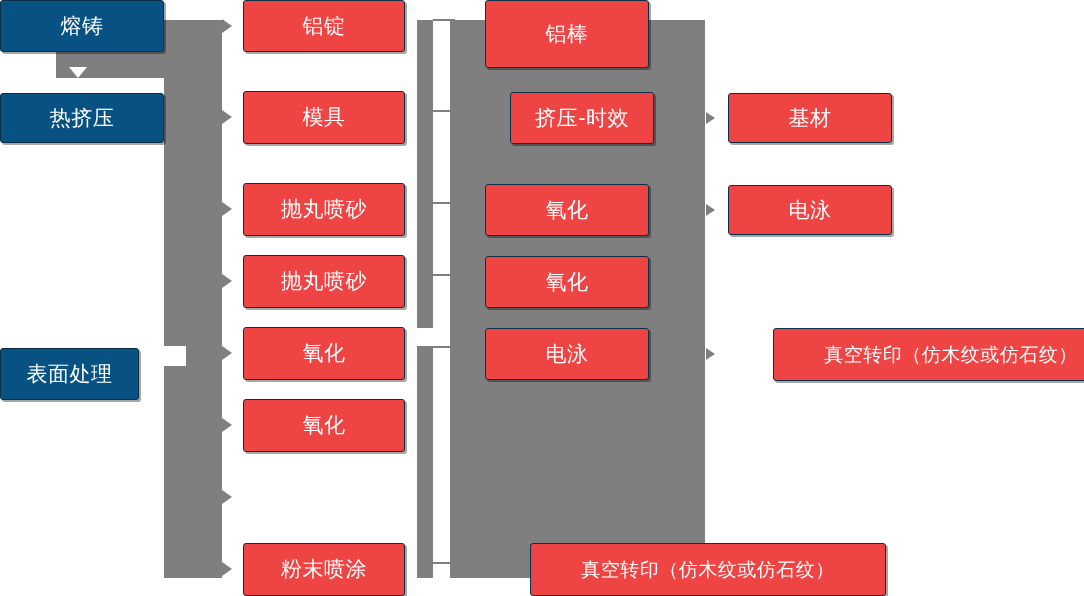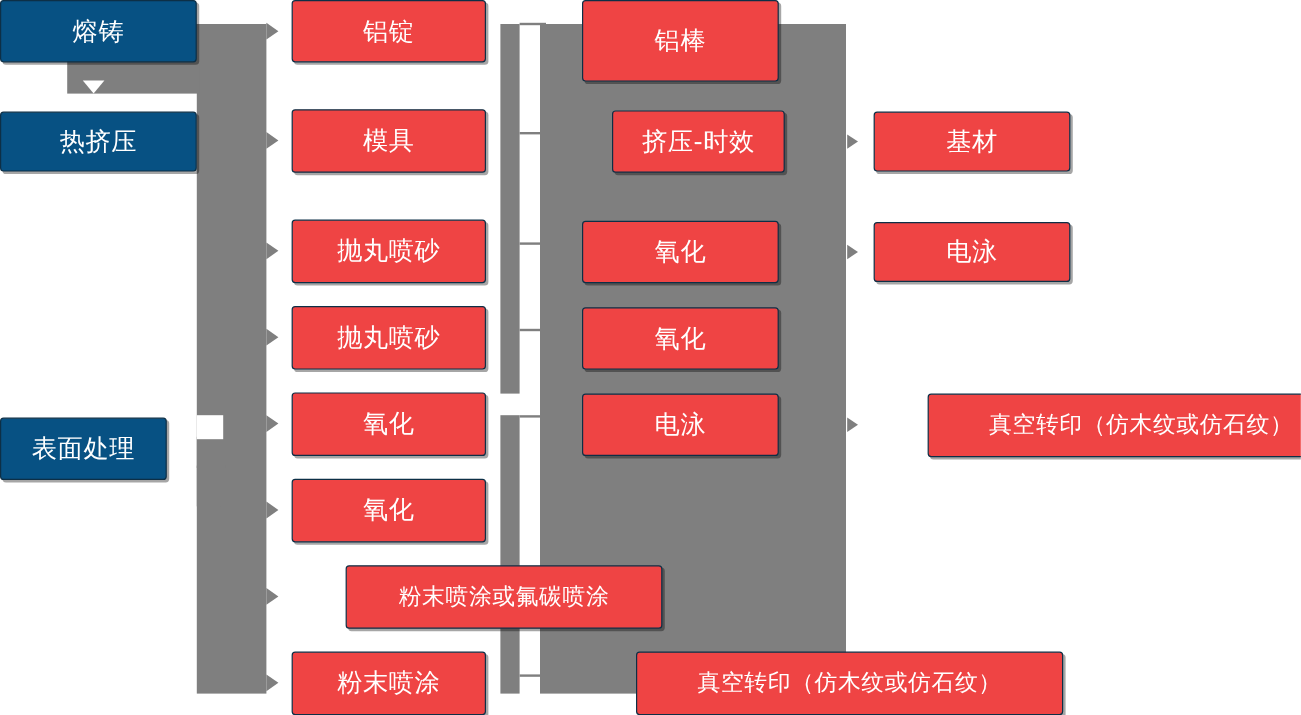--- a/index.html
+++ b/index.html
@@ -87,21 +87,20 @@
   <div class="node dark" style="left:0px;top:0px;width:164px;height:52px;">熔铸</div>
   <div class="node dark" style="left:0px;top:93px;width:164px;height:50px;">热挤压</div>
   <div class="node dark" style="left:0px;top:348px;width:139px;height:52px;">表面处理</div>
 
   <div class="node light" style="left:243px;top:0px;width:162px;height:52px;">铝锭</div>
   <div class="node light" style="left:243px;top:91px;width:162px;height:53px;">模具</div>
   <div class="node light" style="left:243px;top:183px;width:162px;height:53px;">抛丸喷砂</div>
   <div class="node light" style="left:243px;top:255px;width:162px;height:53px;">抛丸喷砂</div>
   <div class="node light" style="left:243px;top:327px;width:162px;height:53px;">氧化</div>
   <div class="node light" style="left:243px;top:399px;width:162px;height:53px;">氧化</div>
-  <div class="node light sm" style="left:243px;top:471px;width:264px;height:53px;">粉末喷涂或氟碳喷涂</div>
   <div class="node light" style="left:243px;top:543px;width:162px;height:53px;">粉末喷涂</div>
 
   <div class="node light" style="left:485px;top:0px;width:164px;height:68px;">铝棒</div>
   <div class="node light" style="left:510px;top:92px;width:144px;height:52px;">挤压-时效</div>
   <div class="node light" style="left:485px;top:184px;width:164px;height:52px;">氧化</div>
   <div class="node light" style="left:485px;top:256px;width:164px;height:52px;">氧化</div>
   <div class="node light" style="left:485px;top:328px;width:164px;height:52px;">电泳</div>
   <div class="node light sm" style="left:485px;top:543px;width:356px;height:53px;">真空转印（仿木纹或仿石纹）</div>
 
   <div class="node light" style="left:728px;top:93px;width:164px;height:50px;">基材</div>

